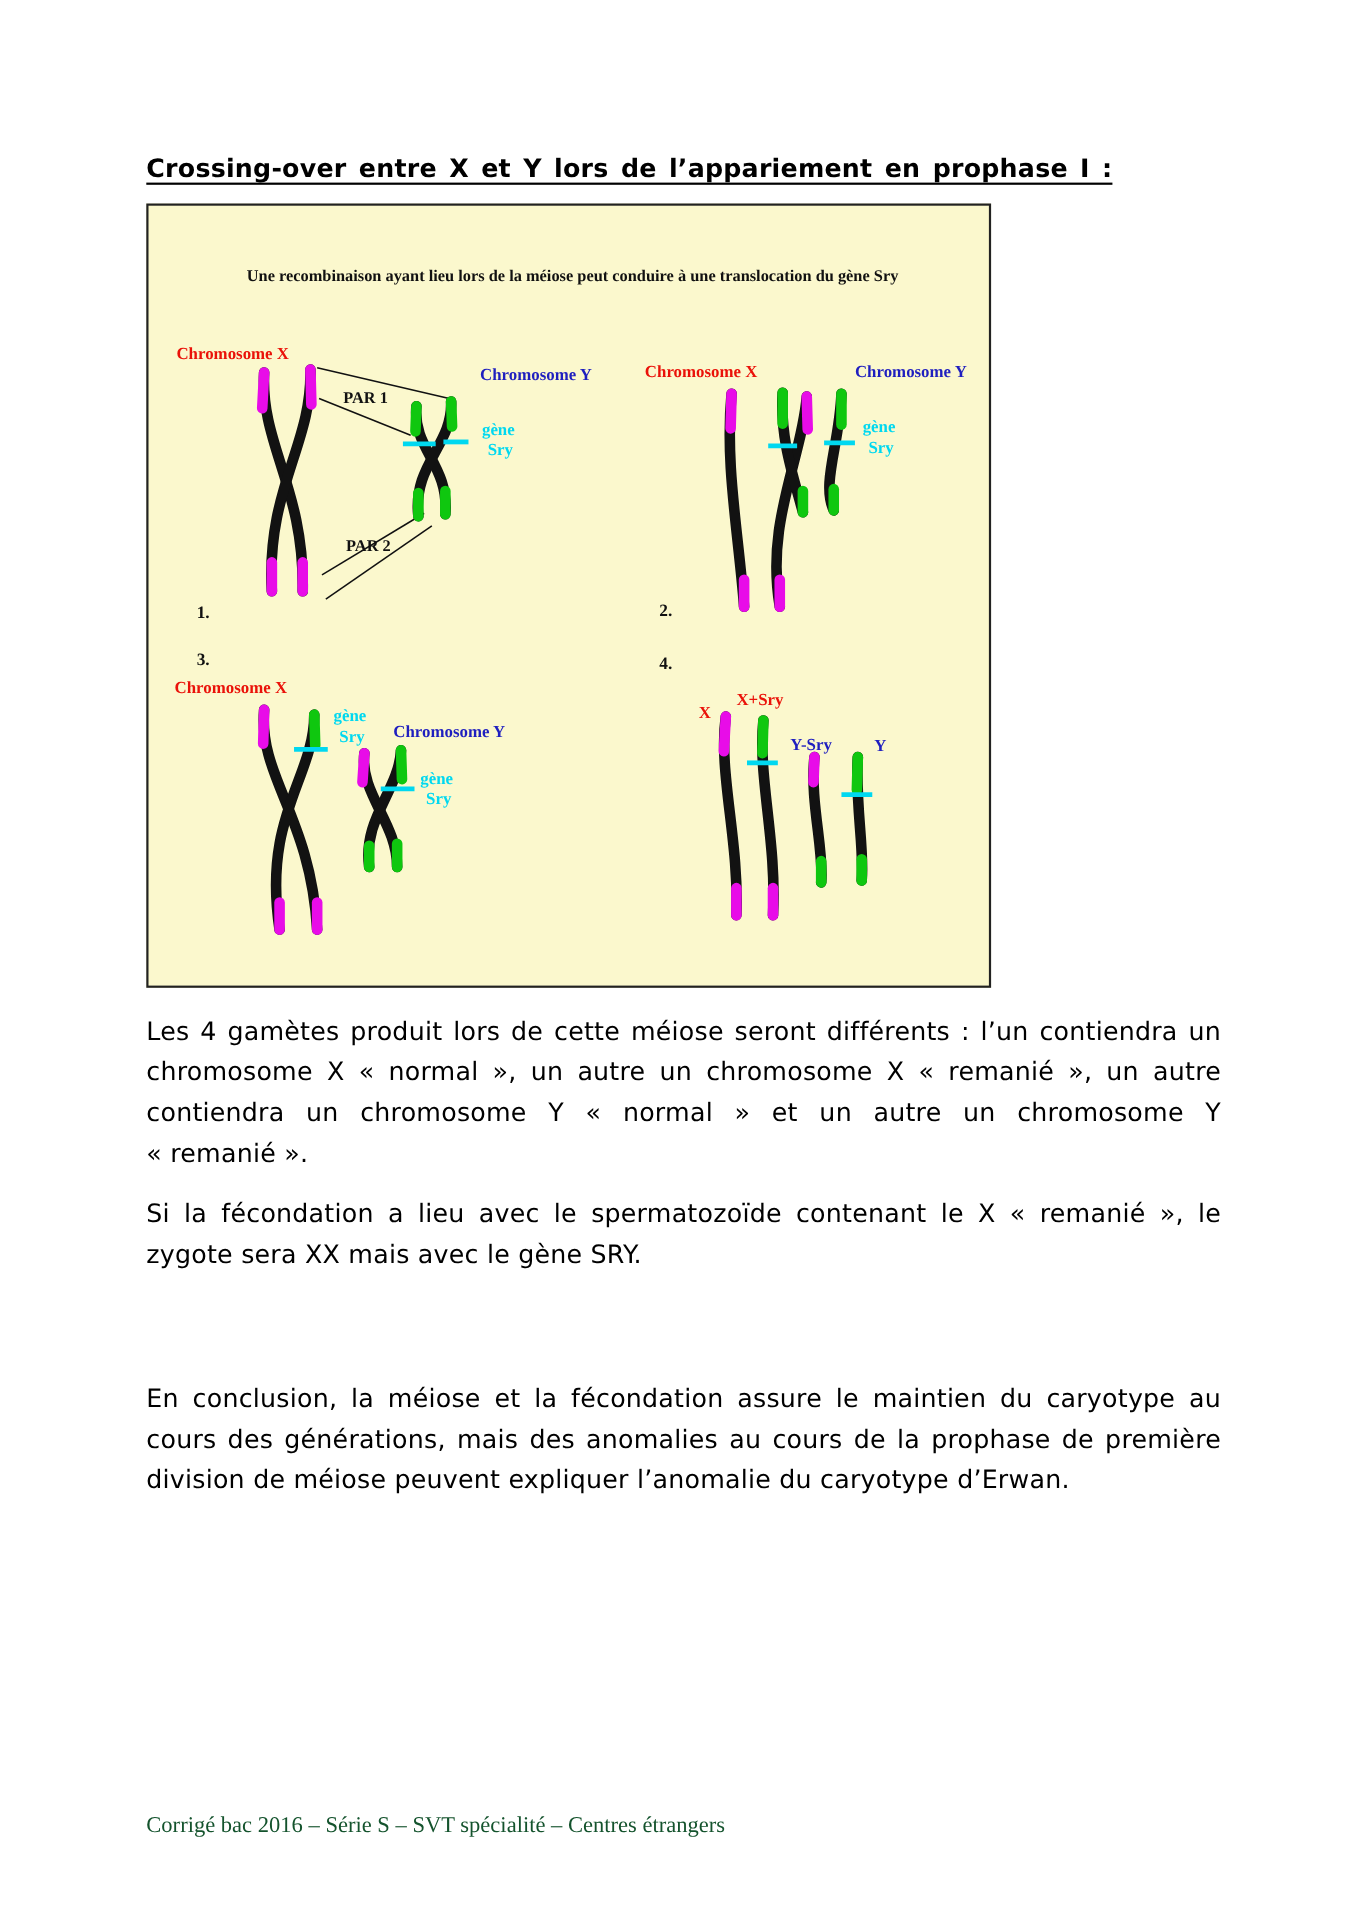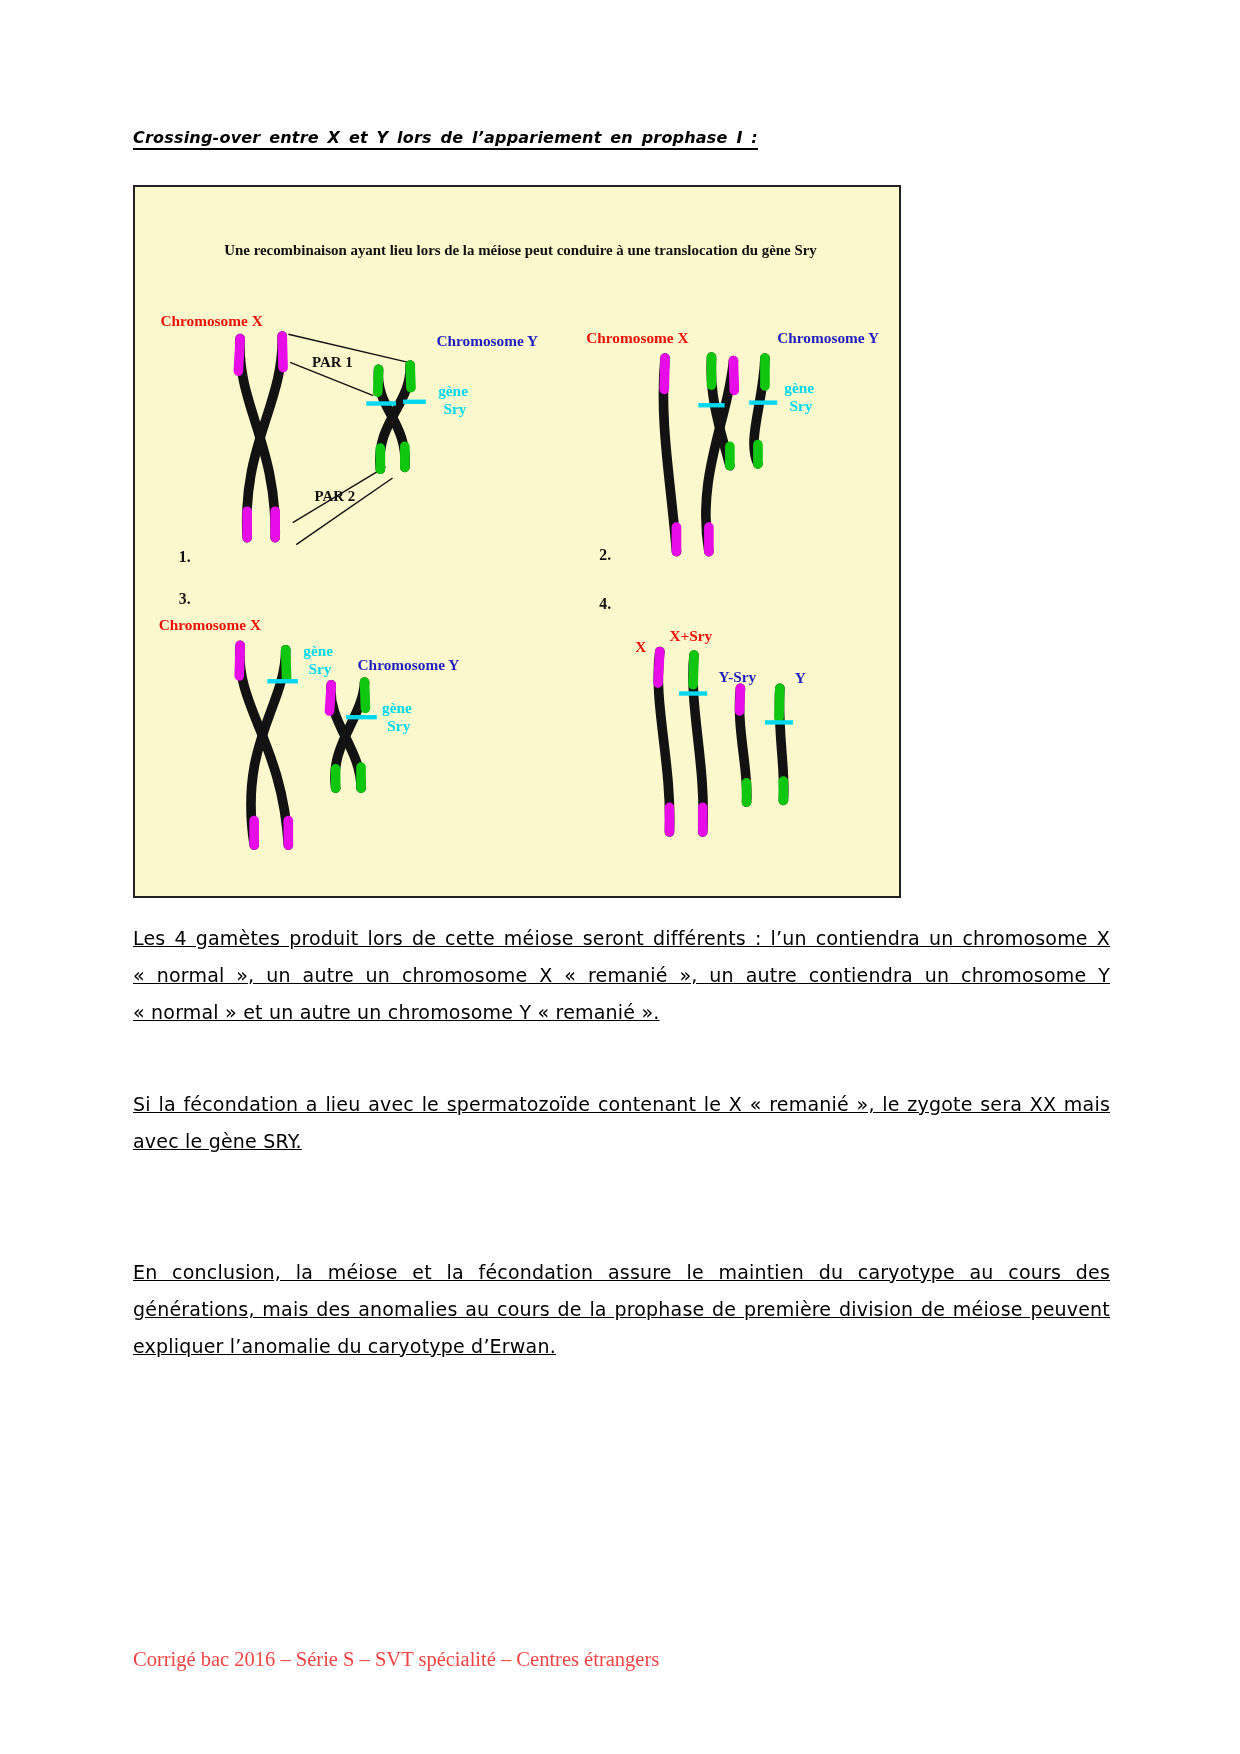--- a/index.html
+++ b/index.html
@@ -2,44 +2,44 @@
 <html lang="fr" style="--magenta: #e80ce8; --green: #0fc70f; --cyan: #00d8f0; --red: #ea1209; --blue: #1f1fbf; --ink: #121212; --figbg: #fbf8cd; --figborder: #222222;"><head>
 <meta charset="utf-8">
 <style>
   :root{
     --magenta:#e80ce8; --green:#0fc70f; --cyan:#00d8f0; --red:#ea1209;
     --blue:#1f1fbf; --ink:#121212; --figbg:#fbf8cd; --figborder:#222222;
   }
   html,body{margin:0;padding:0;background:#ffffff;}
   .page{position:relative;width:1240px;height:1754px;background:#ffffff;overflow:hidden;
         font-family:"DejaVu Sans",sans-serif;color:#000;}
-  .title{position:absolute;left:133px;top:128px;width:990px;
-         font-size:16px;font-weight:bold;letter-spacing:.2px;word-spacing:3px;
-         text-decoration:underline;text-underline-offset:5px;text-decoration-thickness:2px;font-style:italic;}
+  .title{position:absolute;left:133px;top:141px;width:990px;
+         font-size:23px;font-weight:bold;letter-spacing:.2px;word-spacing:3px;
+         text-decoration:underline;text-underline-offset:5px;text-decoration-thickness:2px;}
   .figure{position:absolute;left:133px;top:185px;width:768px;height:713px;
           background:var(--figbg);border:2px solid var(--figborder);box-sizing:border-box;}
   .figure svg{display:block;width:100%;height:100%;}
   .cap{font:bold 17px "Liberation Serif",serif;fill:#111;}
   .lbl-red{font:bold 17.5px "Liberation Serif",serif;fill:var(--red);}
   .lbl-blue{font:bold 17.5px "Liberation Serif",serif;fill:var(--blue);}
   .lbl-cyan{font:bold 17.5px "Liberation Serif",serif;fill:var(--cyan);}
   .lbl-black{font:bold 17px "Liberation Serif",serif;fill:#111;}
   .num{font:bold 18px "Liberation Serif",serif;fill:#111;}
   .strand{stroke:var(--ink);stroke-width:11;fill:none;stroke-linecap:round;}
   .tip-m{stroke:var(--magenta);stroke-width:11;fill:none;stroke-linecap:round;}
   .tip-g{stroke:var(--green);stroke-width:11;fill:none;stroke-linecap:round;}
   .dash{stroke:var(--cyan);stroke-width:5;fill:none;}
   .par-line{stroke:#111;stroke-width:1.6;fill:none;}
-  .para{position:absolute;left:133px;width:977px;font-size:19px;line-height:37px;
-        text-align:justify;letter-spacing:.2px;text-decoration:underline;}
+  .para{position:absolute;left:133px;width:977px;font-size:23px;line-height:37px;
+        text-align:justify;letter-spacing:.2px;}
   .para1{top:920px;}
   .para2{top:1086px;}
   .para3{top:1254px;}
   .footer{position:absolute;left:133px;top:1648px;font-family:"Liberation Serif",serif;
-          font-size:20.5px;color:#ef4444;}
+          font-size:20.5px;color:#14532d;}
 </style>
 </head>
 <body>
 
 <div class="page">
 
   <div class="title">Crossing-over entre X et Y lors de l’appariement en prophase I :</div>
 
   <div class="figure">
     <svg viewBox="0 0 872 713">

